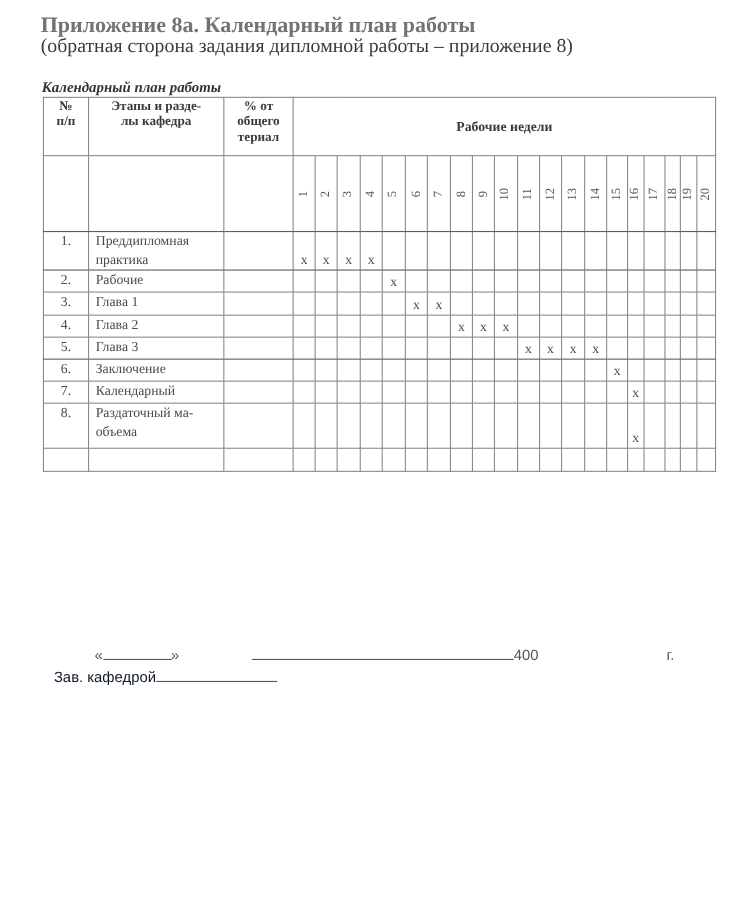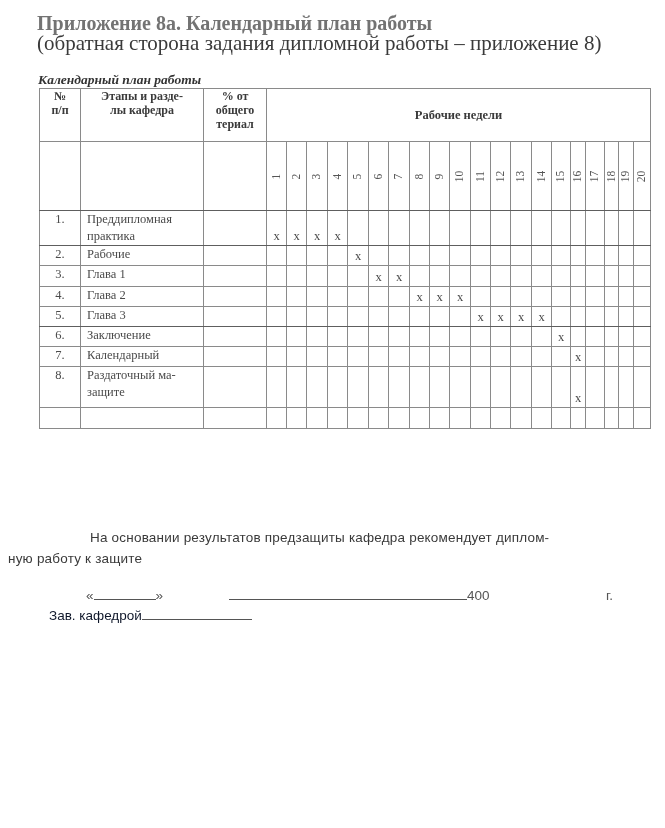--- a/index.html
+++ b/index.html
@@ -1,19 +1,19 @@
 <!DOCTYPE html>
 <html><head>
 <meta charset="utf-8">
 <style>
   html, body { margin: 0; padding: 0; background: #ffffff; }
   body { width: 665px; height: 828px; position: relative; overflow: hidden;
          font-family: "Liberation Serif", "DejaVu Serif", serif; color: #3a3a3a; }
   .title { position: absolute; left: 37px; top: 12px; font-size: 20px; font-weight: bold; color: #737373; }
-  .subtitle { position: absolute; left: 37px; top: 31px; font-size: 21px; color: #3a3a3a; }
+  .subtitle { position: absolute; left: 37px; top: 31px; font-size: 18px; color: #3a3a3a; }
   .table-caption { position: absolute; left: 38px; top: 72px; font-size: 13.5px; font-weight: bold; font-style: italic; color: #333; text-align: right; }
 
   .plan { position: absolute; left: 39px; top: 88px; border-collapse: collapse; table-layout: fixed; }
   .plan td, .plan th { border: 1px solid #8a8a8a; padding: 0; font-weight: normal; vertical-align: top; }
   .plan th { font-weight: bold; font-size: 12px; color: #3a3a3a; line-height: 14px; text-align: center; }
   .plan .thick-bottom { border-bottom: 1.6px solid #5e5e5e; }
   .plan td { font-size: 12.5px; line-height: 17px; color: #4a4a4a; }
   .num { text-align: center; font-weight: bold; color: #444; }
   .stage { padding-left: 6px !important; }
   .week-num { text-align: center; vertical-align: middle !important; }
@@ -291,21 +291,21 @@
         <td class="mark" style="vertical-align: bottom;">x</td>
         <td class="mark"></td>
         <td class="mark"></td>
         <td class="mark"></td>
         <td class="mark"></td>
       </tr>
       <tr style="height: 41px;">
         <td class="num">8.</td>
         <td class="stage">
           <div>Раздаточный ма-</div>
-          <div>защите</div>
+          <div>объема</div>
         </td>
         <td></td>
         <td class="mark"></td>
         <td class="mark"></td>
         <td class="mark"></td>
         <td class="mark"></td>
         <td class="mark"></td>
         <td class="mark"></td>
         <td class="mark"></td>
         <td class="mark"></td>
@@ -346,22 +346,21 @@
         <td class="mark"></td>
         <td class="mark"></td>
         <td class="mark"></td>
         <td class="mark"></td>
         <td class="mark"></td>
       </tr>
     </tbody>
 </table>
 
 <div class="para">
-  <span>На основании результатов предзащиты кафедра рекомендует диплом-</span><br>
-  <span style="display:inline-block;text-indent:0;margin-left:-41px;">ную работу к защите</span>
+  <br>
 </div>
 
 <div class="date-line" style="left:86px;">
   <span>«</span><span class="blank" style="width:62px;"></span><span>»</span>
 </div>
 <div class="date-line" style="left:229px;">
   <span class="blank" style="width:238px;"></span><span>400</span>
 </div>
 <div class="date-line" style="left:606px;">г.</div>
 

